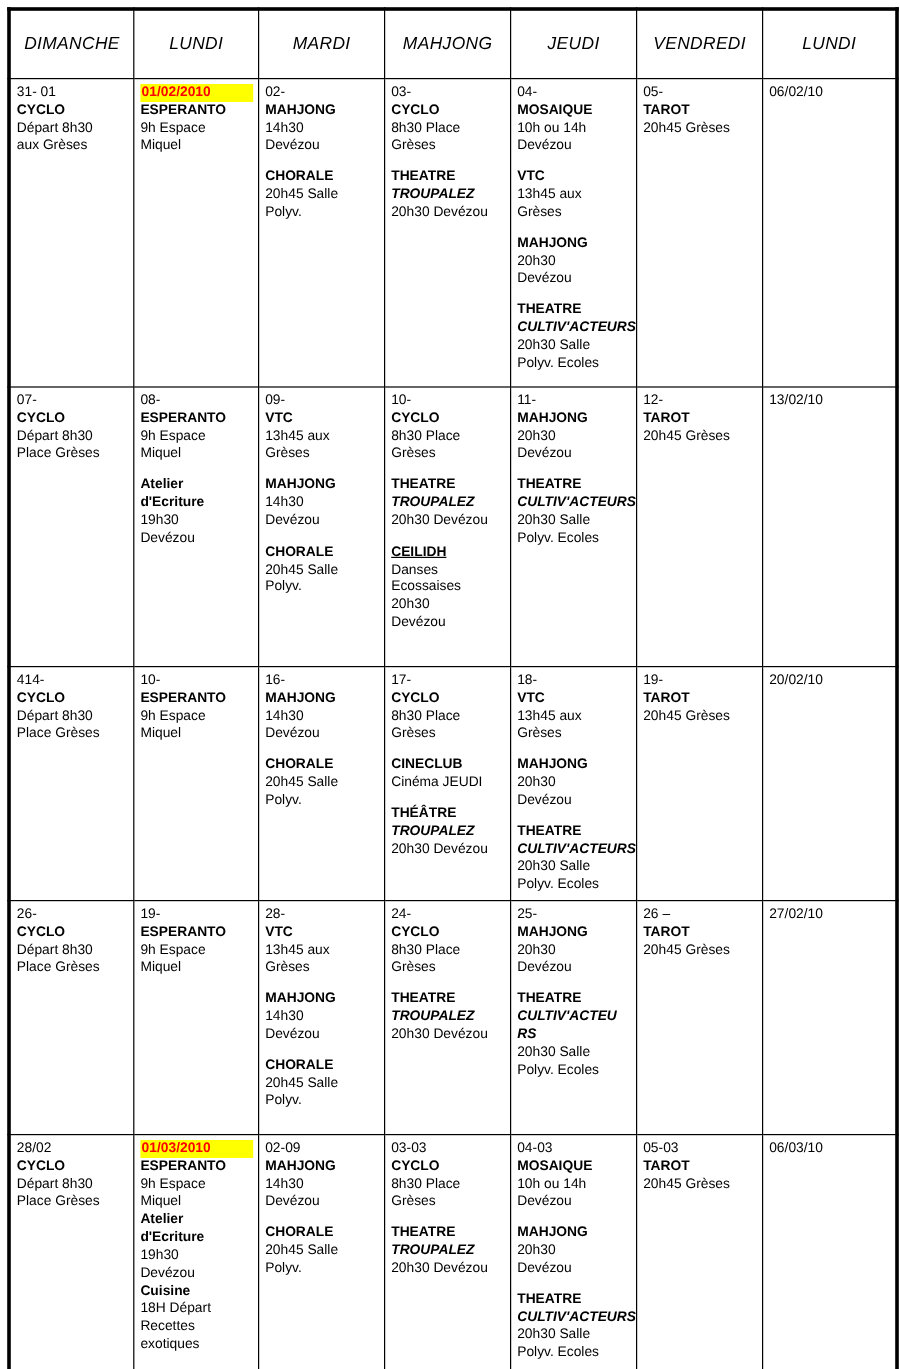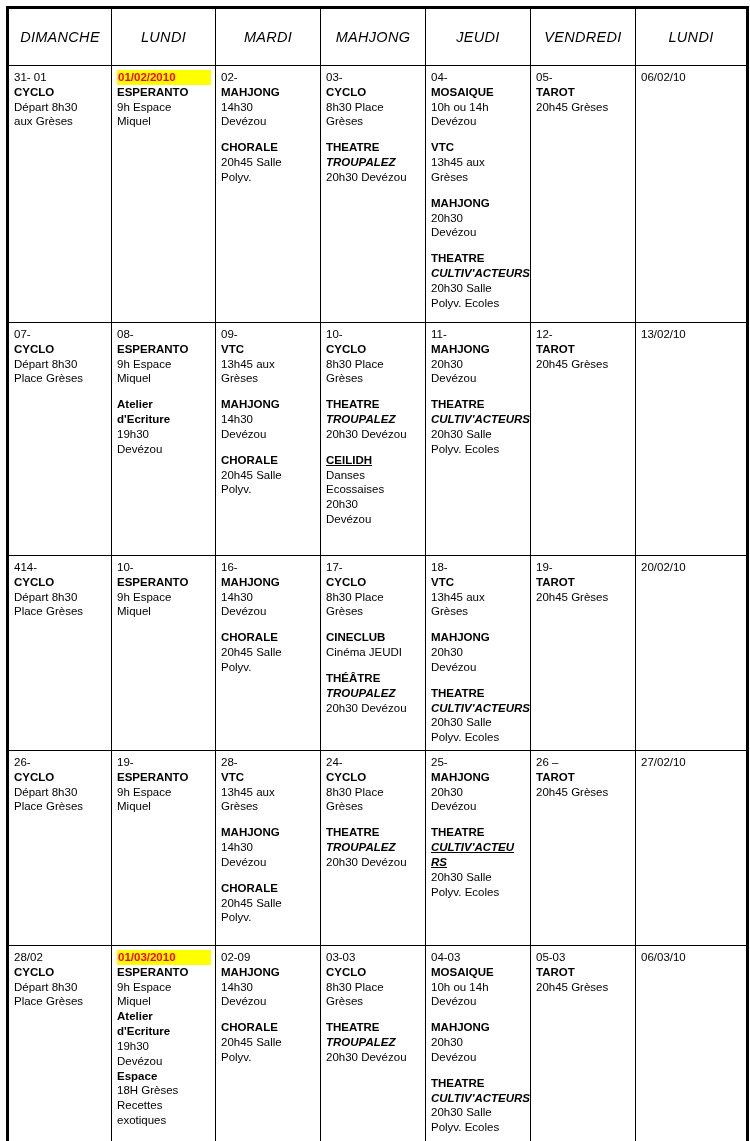--- a/index.html
+++ b/index.html
@@ -400,21 +400,21 @@
           </td>
           <td>
             <div class="daynum">25-</div>
             <div class="ev">
               <div class="ev-title" style="white-space: pre-line;">MAHJONG</div>
               <div class="ev-det" style="white-space: pre-line;">20h30
 Devézou</div>
             </div>
             <div class="ev">
               <div class="ev-title" style="white-space: pre-line;">THEATRE</div>
-              <div class="ev-sub" style="white-space: pre-line; text-decoration: underline;">CULTIV'ACTEU
+              <div class="ev-sub" style="white-space: pre-line;">CULTIV'ACTEU
 RS</div>
               <div class="ev-det" style="white-space: pre-line;">20h30  Salle
 Polyv. Ecoles</div>
             </div>
           </td>
           <td>
             <div class="daynum">26 –</div>
             <div class="ev">
               <div class="ev-title" style="white-space: pre-line;">TAROT</div>
               <div class="ev-det" style="white-space: pre-line;">20h45 Grèses</div>
@@ -440,22 +440,22 @@
               <div class="ev-det" style="white-space: pre-line;">9h Espace
 Miquel</div>
             </div>
             <div class="ev">
               <div class="ev-title" style="white-space: pre-line;">Atelier
 d'Ecriture</div>
               <div class="ev-det" style="white-space: pre-line;">19h30
 Devézou</div>
             </div>
             <div class="ev">
-              <div class="ev-title" style="white-space: pre-line;">Espace</div>
-              <div class="ev-det" style="white-space: pre-line;">18H Grèses
+              <div class="ev-title" style="white-space: pre-line;">Cuisine</div>
+              <div class="ev-det" style="white-space: pre-line;">18H Départ
 Recettes
 exotiques</div>
             </div>
           </td>
           <td>
             <div class="daynum">02-09</div>
             <div class="ev">
               <div class="ev-title" style="white-space: pre-line;">MAHJONG</div>
               <div class="ev-det" style="white-space: pre-line;">14h30
 Devézou</div>

